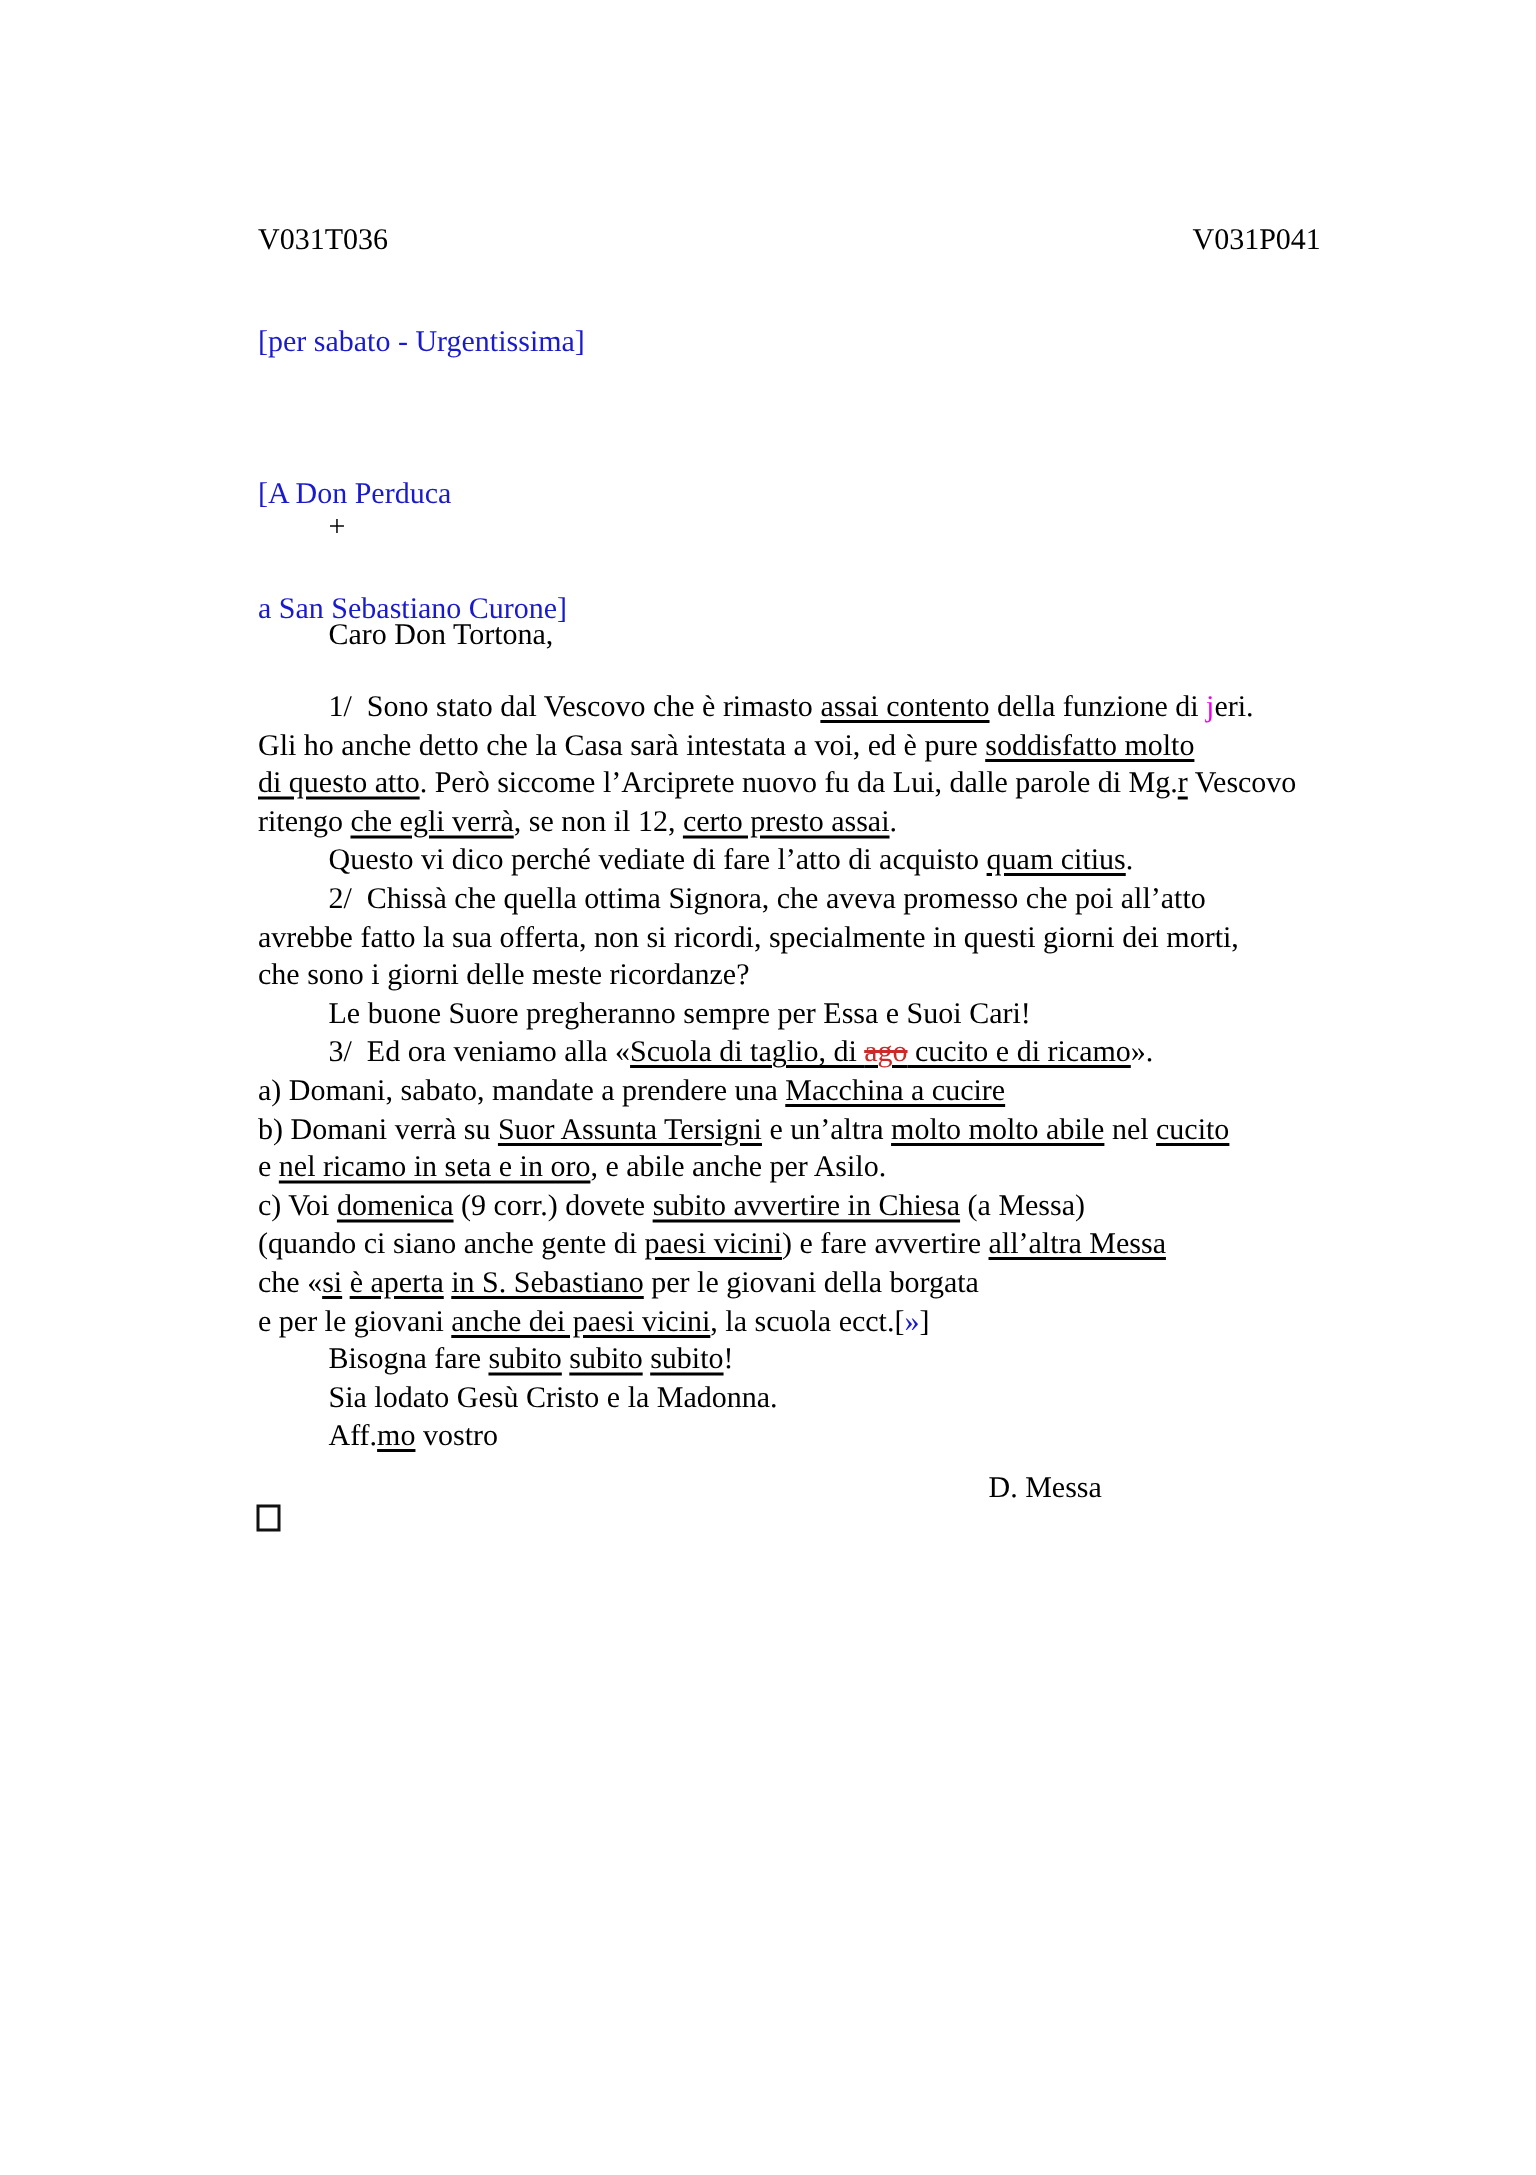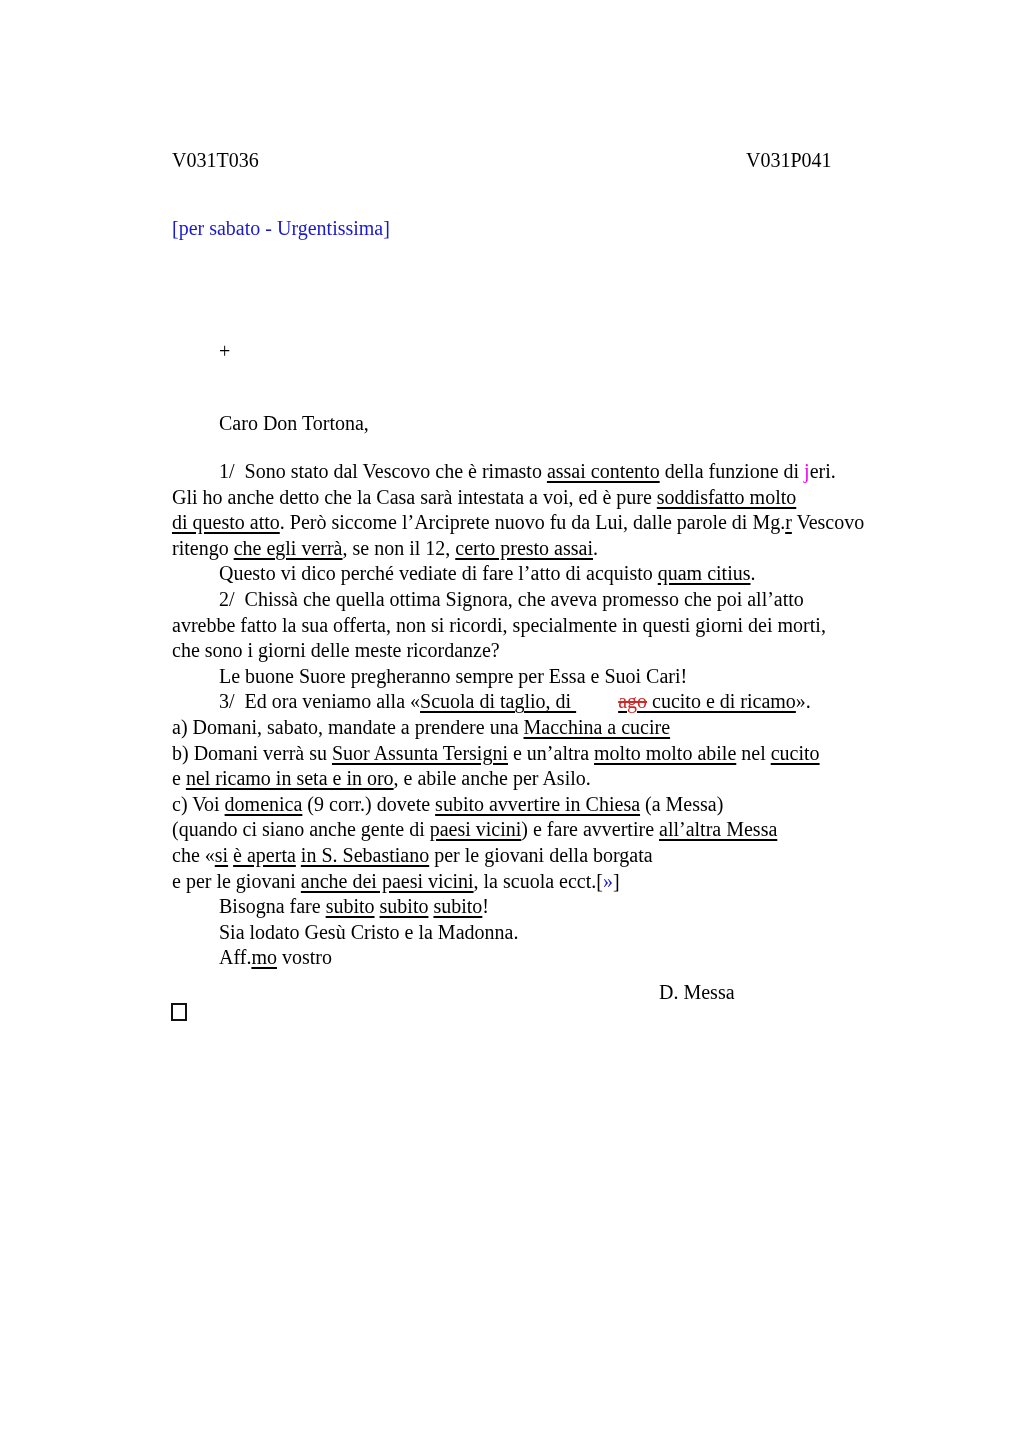--- a/index.html
+++ b/index.html
@@ -20,42 +20,46 @@
     text-decoration: underline;
     text-underline-offset: 3px;
     text-decoration-thickness: 1.5px;
   }
   .strike {
     text-decoration: line-through;
     text-decoration-thickness: 1.6px;
   }
   .blue { color: var(--c-blue); }
   .magenta { color: var(--c-magenta); }
-  .red { color: var(--c-red); margin-left: 42px; }
+  .red { color: var(--c-red); }
   .square {
     position: absolute;
     left: 171px;
     top: 1003px;
     width: 12px;
     height: 14px;
     border: 2.5px solid #111111;
     background: #ffffff;
   }
 </style>
 </head>
 <body>
 
 <div class="page">
 
   <div class="abs" style="left:172px; top:148px;">V031T036</div>
 
-  <div class="abs" style="left:746px; top:148px;">V031P041</div>
+  <div class="abs" style="left:795px; top:148px;">V031P041</div>
 
   <div class="abs blue" style="left:172px; top:216px;">[per sabato - Urgentissima]</div>
 
+  <div class="abs blue" style="left:172px; top:266px;">
+    <div class="line">[A Don Perduca</div>
+    <div class="line">a San Sebastiano Curone]</div>
+  </div>
 
   <div class="abs" style="left:219px; top:339px;">+</div>
 
 
   <div class="abs" style="left:219px; top:411px;">Caro Don Tortona,</div>
 
   <div class="abs" id="letter-body" style="left:172px; top:459px;"><div class="line indent"><span>1/  Sono stato dal Vescovo che è rimasto </span><span class="u">assai contento</span><span> della funzione di </span><span><span class="magenta">j</span></span><span>eri.</span></div><div class="line"><span>Gli ho anche detto che la Casa sarà intestata a voi, ed è pure </span><span class="u">soddisfatto molto</span></div><div class="line"><span class="u">di questo atto</span><span>. Però siccome l’Arciprete nuovo fu da Lui, dalle parole di Mg.</span><span class="u">r</span><span> Vescovo</span></div><div class="line"><span>ritengo </span><span class="u">che egli verrà</span><span>, se non il 12, </span><span class="u">certo presto assai</span><span>.</span></div><div class="line indent"><span>Questo vi dico perché vediate di fare l’atto di acquisto </span><span class="u">quam citius</span><span>.</span></div><div class="line indent"><span>2/  Chissà che quella ottima Signora, che aveva promesso che poi all’atto</span></div><div class="line"><span>avrebbe fatto la sua offerta, non si ricordi, specialmente in questi giorni dei morti,</span></div><div class="line"><span>che sono i giorni delle meste ricordanze?</span></div><div class="line indent"><span>Le buone Suore pregheranno sempre per Essa e Suoi Cari!</span></div><div class="line indent"><span>3/  Ed ora veniamo alla «</span><span class="u">Scuola di taglio, di </span><span class="u"><span class="red strike">ago</span></span><span class="u"> cucito e di ricamo</span><span>».</span></div><div class="line"><span>a) Domani, sabato, mandate a prendere una </span><span class="u">Macchina a cucire</span></div><div class="line"><span>b) Domani verrà su </span><span class="u">Suor Assunta Tersigni</span><span> e un’altra </span><span class="u">molto molto abile</span><span> nel </span><span class="u">cucito</span></div><div class="line"><span>e </span><span class="u">nel ricamo in seta e in oro</span><span>, e abile anche per Asilo.</span></div><div class="line"><span>c) Voi </span><span class="u">domenica</span><span> (9 corr.) dovete </span><span class="u">subito avvertire in Chiesa</span><span> (a Messa)</span></div><div class="line"><span>(quando ci siano anche gente di </span><span class="u">paesi vicini</span><span>) e fare avvertire </span><span class="u">all’altra Messa</span></div><div class="line"><span>che «</span><span class="u">si</span><span> </span><span class="u">è aperta</span><span> </span><span class="u">in S. Sebastiano</span><span> per le giovani della borgata</span></div><div class="line"><span>e per le giovani </span><span class="u">anche dei paesi vicini</span><span>, la scuola ecct.[</span><span><span class="blue">»</span></span><span>]</span></div><div class="line indent"><span>Bisogna fare </span><span class="u">subito</span><span> </span><span class="u">subito</span><span> </span><span class="u">subito</span><span>!</span></div><div class="line indent"><span>Sia lodato Gesù Cristo e la Madonna.</span></div><div class="line indent"><span>Aff.</span><span class="u">mo</span><span> vostro</span></div></div>
 
   <div class="abs" style="left:659px; top:980px;">D. Messa</div>
 

